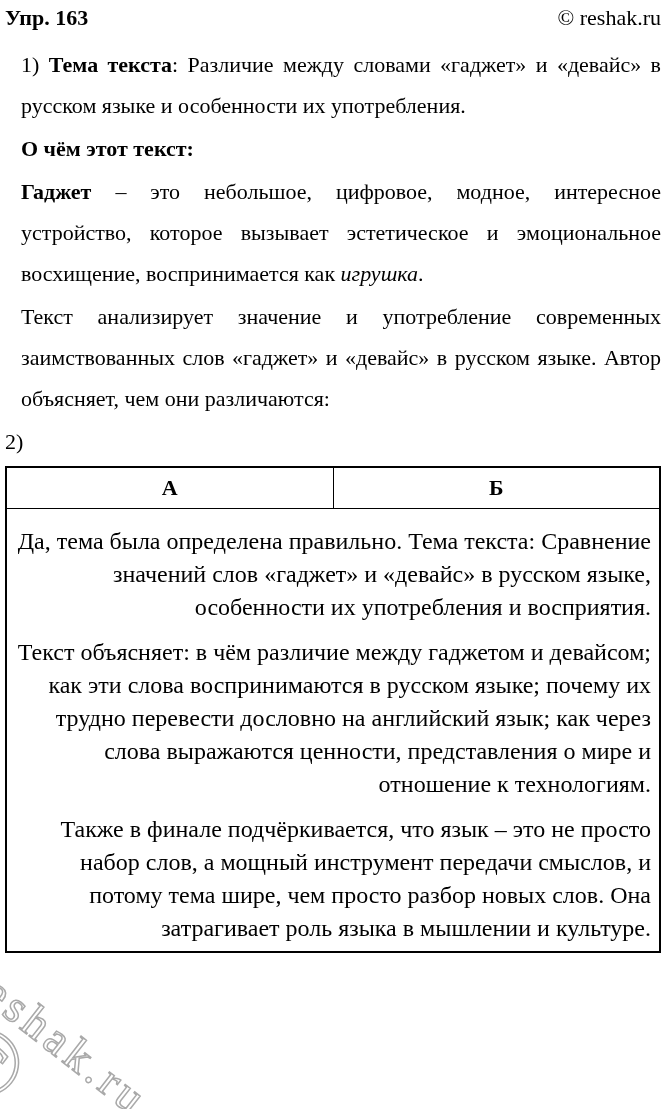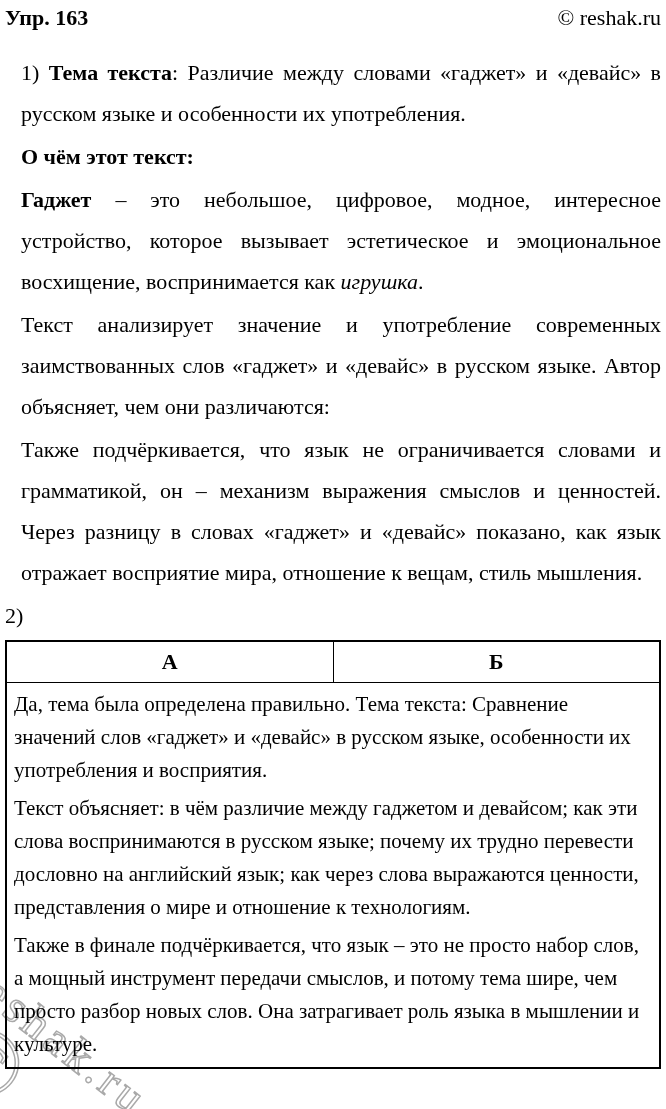--- a/index.html
+++ b/index.html
@@ -17,21 +17,21 @@
   .page {
     position: relative;
     z-index: 1;
     padding: 4px 5px 0 5px;
   }
   .toprow {
     display: flex;
     justify-content: space-between;
     align-items: baseline;
     line-height: 28px;
-    margin-bottom: 20px;
+    margin-bottom: 12px;
   }
   .bold { font-weight: bold; }
   p.body-par {
     line-height: 41px;
     text-align: justify;
     margin: 0 0 2px 16px;
   }
   p.item-label {
     line-height: 41px;
     text-align: left;
@@ -50,24 +50,24 @@
     font-size: 22px;
     text-align: center;
     vertical-align: middle;
   }
   table.answers td.answer-cell {
     border: 1px solid #000;
     padding: 4px 8px 6px 7px;
     vertical-align: top;
   }
   td.answer-cell p {
-    font-size: 21px;
+    font-size: 24px;
     line-height: 33px;
-    text-align: left;
-    margin: 1px 0 5px 0;
+    text-align: right;
+    margin: 12px 0 5px 0;
   }
   td.answer-cell p:last-child { margin-bottom: 0; }
   .watermark {
     position: absolute;
     left: -14px;
     top: 958px;
     z-index: 0;
     transform: rotate(38deg);
     transform-origin: 0 0;
     color: transparent;
@@ -103,21 +103,20 @@
 
   <p class="body-par"><span>1) </span><b>Тема текста</b><span>: Различие между словами «гаджет» и «девайс» в русском языке и особенности их употребления.</span></p>
 
   <p class="body-par bold">О чём этот текст:</p>
 
   <p class="body-par"><b>Гаджет</b><span> – это небольшое, цифровое, модное, интересное устройство, которое вызывает эстетическое и эмоциональное восхищение, воспринимается как </span><i>игрушка</i><span>.</span></p>
 
   <p class="body-par">Текст анализирует значение и употребление современных заимствованных слов «гаджет» и «девайс» в русском языке. Автор объясняет, чем они различаются:</p>
 
 
-  <p class="body-par">Также подчёркивается, что язык не ограничивается словами и грамматикой, он – механизм выражения смыслов и ценностей. Через разницу в словах «гаджет» и «девайс» показано, как язык отражает восприятие мира, отношение к вещам, стиль мышления.</p>
 
   <p class="item-label">2)</p>
 
   <table class="answers">
     <thead>
       <tr>
         <th>А</th>
         <th>Б</th>
       </tr>
     </thead>

